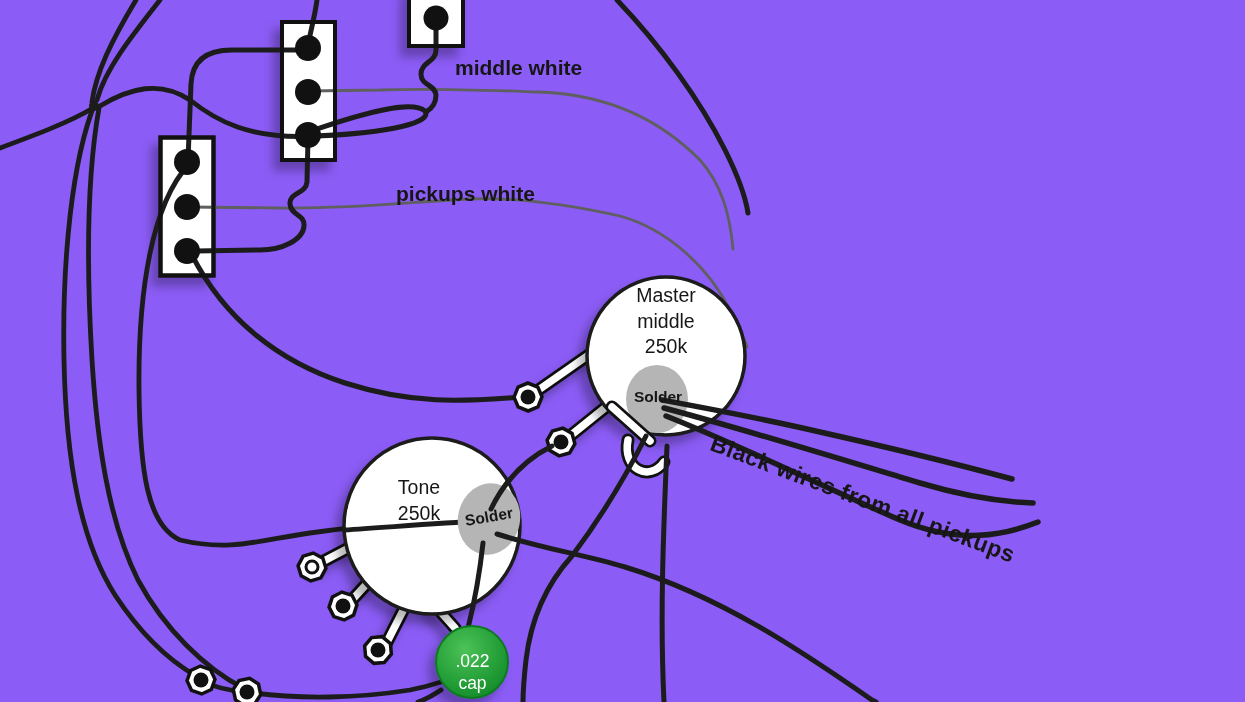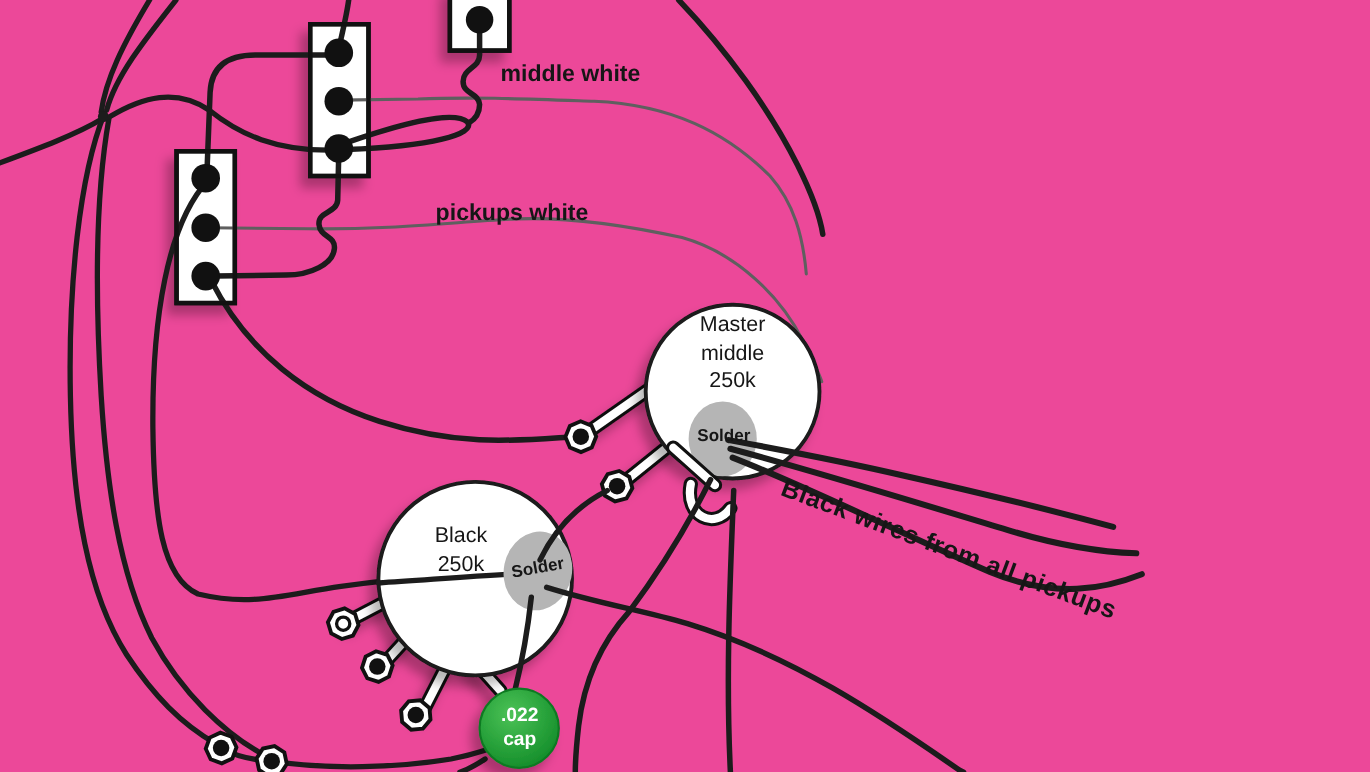--- a/index.html
+++ b/index.html
@@ -1,25 +1,25 @@
 <!DOCTYPE html>
 <html><head>
 <meta charset="utf-8">
 <style>
   html,body{margin:0;padding:0;background:#fff;}
   .stage{
-    position:relative;width:1245px;height:702px;background:#ec4899;overflow:hidden;
+    position:relative;width:1245px;height:702px;background:#8b5cf6;overflow:hidden;
     font-family:"Liberation Sans", sans-serif;
   }
   .stage svg{position:absolute;left:0;top:0;}
   .lbl{position:absolute;color:#161616;white-space:nowrap;}
   .lbl-wire{font-size:21px;font-weight:600;}
   .lbl-pot{font-weight:400;font-size:19.5px;line-height:25.5px;text-align:center;}
   .lbl-solder{font-weight:700;font-size:15.5px;text-align:center;}
-  .lbl-cap{font-weight:700;font-size:17.5px;line-height:22px;text-align:center;color:#fff;}
+  .lbl-cap{font-weight:400;font-size:17.5px;line-height:22px;text-align:center;color:#fff;margin-top:12px;}
   .lbl-black{font-size:23px;font-weight:600;letter-spacing:.5px;transform:rotate(20.5deg);transform-origin:left top;}
 </style>
 </head>
 <body>
 
 <div class="stage">
 
 <svg width="1245" height="702" viewBox="0 0 1245 702">
   <defs>
     <filter id="ds" x="-40%" y="-40%" width="180%" height="180%">
@@ -162,21 +162,21 @@
 <div class="lbl lbl-wire" style="left:396px;top:182px;">pickups white</div>
 
 <div class="lbl lbl-pot" style="left:598px;top:283px;width:136px;">
   <div>Master</div>
   <div>middle</div>
   <div>250k</div>
 </div>
 <div class="lbl lbl-solder" style="left:626px;top:388px;width:64px;">Solder</div>
 
 <div class="lbl lbl-pot" style="left:363px;top:475px;width:112px;">
-  <div>Black</div>
+  <div>Tone</div>
   <div>250k</div>
 </div>
 <div class="lbl lbl-solder" style="left:457px;top:508px;width:64px;transform:rotate(-10deg);">Solder</div>
 
 <div class="lbl lbl-cap" style="left:436px;top:638px;width:73px;">
   <div>.022</div>
   <div>cap</div>
 </div>
 
 <div class="lbl lbl-black" style="left:716px;top:430px;">Black wires from all pickups</div>

